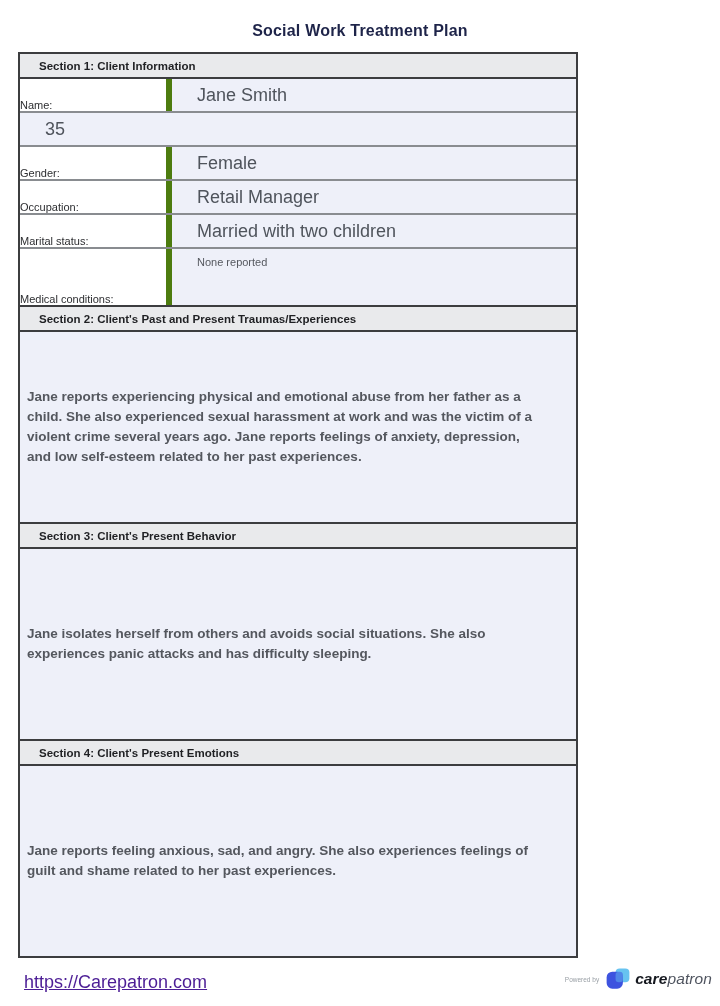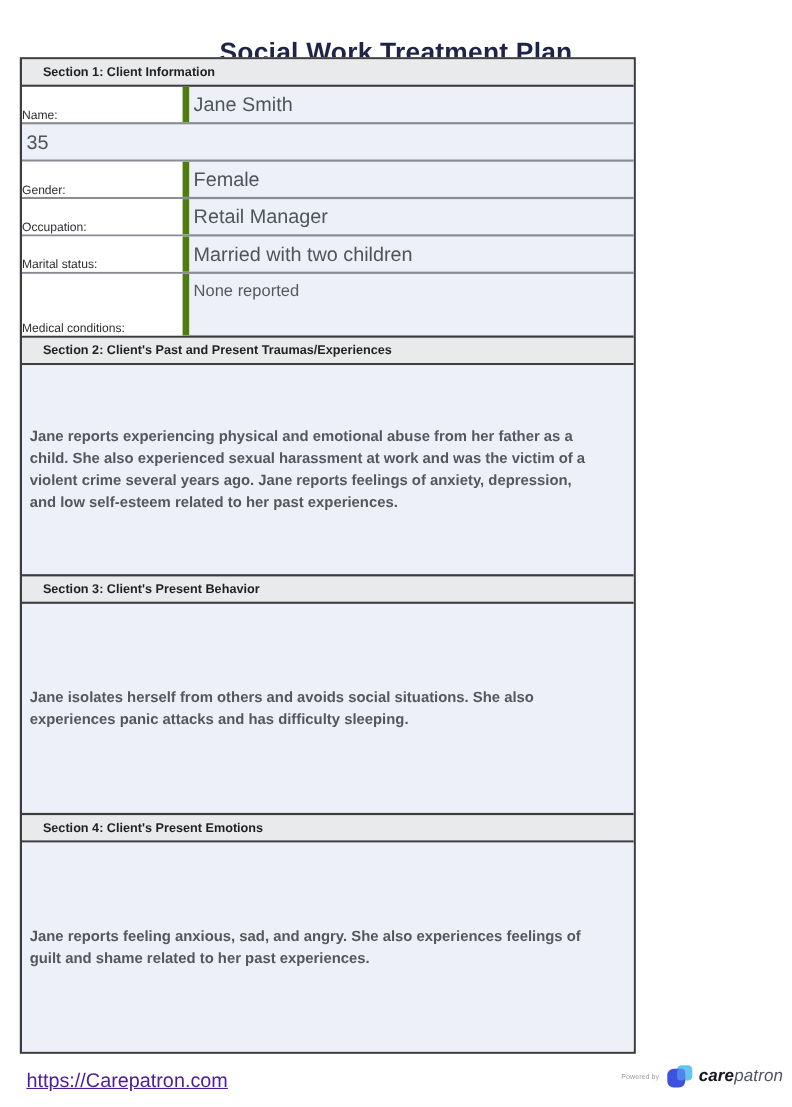--- a/index.html
+++ b/index.html
@@ -1,22 +1,22 @@
 <!DOCTYPE html>
 <html><head>
 <meta charset="utf-8">
 <style>
   html, body { margin: 0; padding: 0; background: #ffffff; }
   body { width: 720px; height: 1006px; font-family: "Liberation Sans", sans-serif; }
   .page { position: relative; width: 720px; height: 1006px; background: #ffffff; overflow: hidden; }
 
   .title {
-    margin: 12px; padding-top: 22px;
+    margin: 0; padding-top: 22px;
     text-align: center;
-    font-size: 24px; font-weight: bold;
+    font-size: 16px; font-weight: bold;
     color: #1e2449; letter-spacing: 0.2px;
   }
 
   .doc {
     position: absolute; left: 18px; top: 52px; width: 560px;
     border: 2px solid #3c3d3f;
     box-sizing: border-box;
     background: #eef0f9;
   }
 
@@ -33,27 +33,27 @@
   .row + .row { border-top: 2px solid #898c90; }
   .row.h32 { height: 32px; }
   .row.h56 { height: 56px; }
   .label-cell {
     background: #ffffff; border-right: 6px solid #4d7c0f;
     display: flex; align-items: flex-end; 
     font-size: 11px; color: #2d2e31;
     box-sizing: border-box;
   }
   .value-cell {
-    display: flex; align-items: center; padding-left: 4px;
+    display: flex; align-items: center; padding-left: 25px;
     font-size: 18px; color: #4f545c;
     overflow: hidden; white-space: nowrap;
   }
   .value-cell.small {
     align-items: flex-start; padding-top: 7px;
-    font-size: 15px; color: #55585f;
+    font-size: 11px; color: #55585f;
   }
 
   .content {
     height: 190px;
     display: flex; align-items: center;
     box-sizing: border-box;
     padding: 0 32px 0 7px;
     background: #eef0f9;
   }
   .content p {

